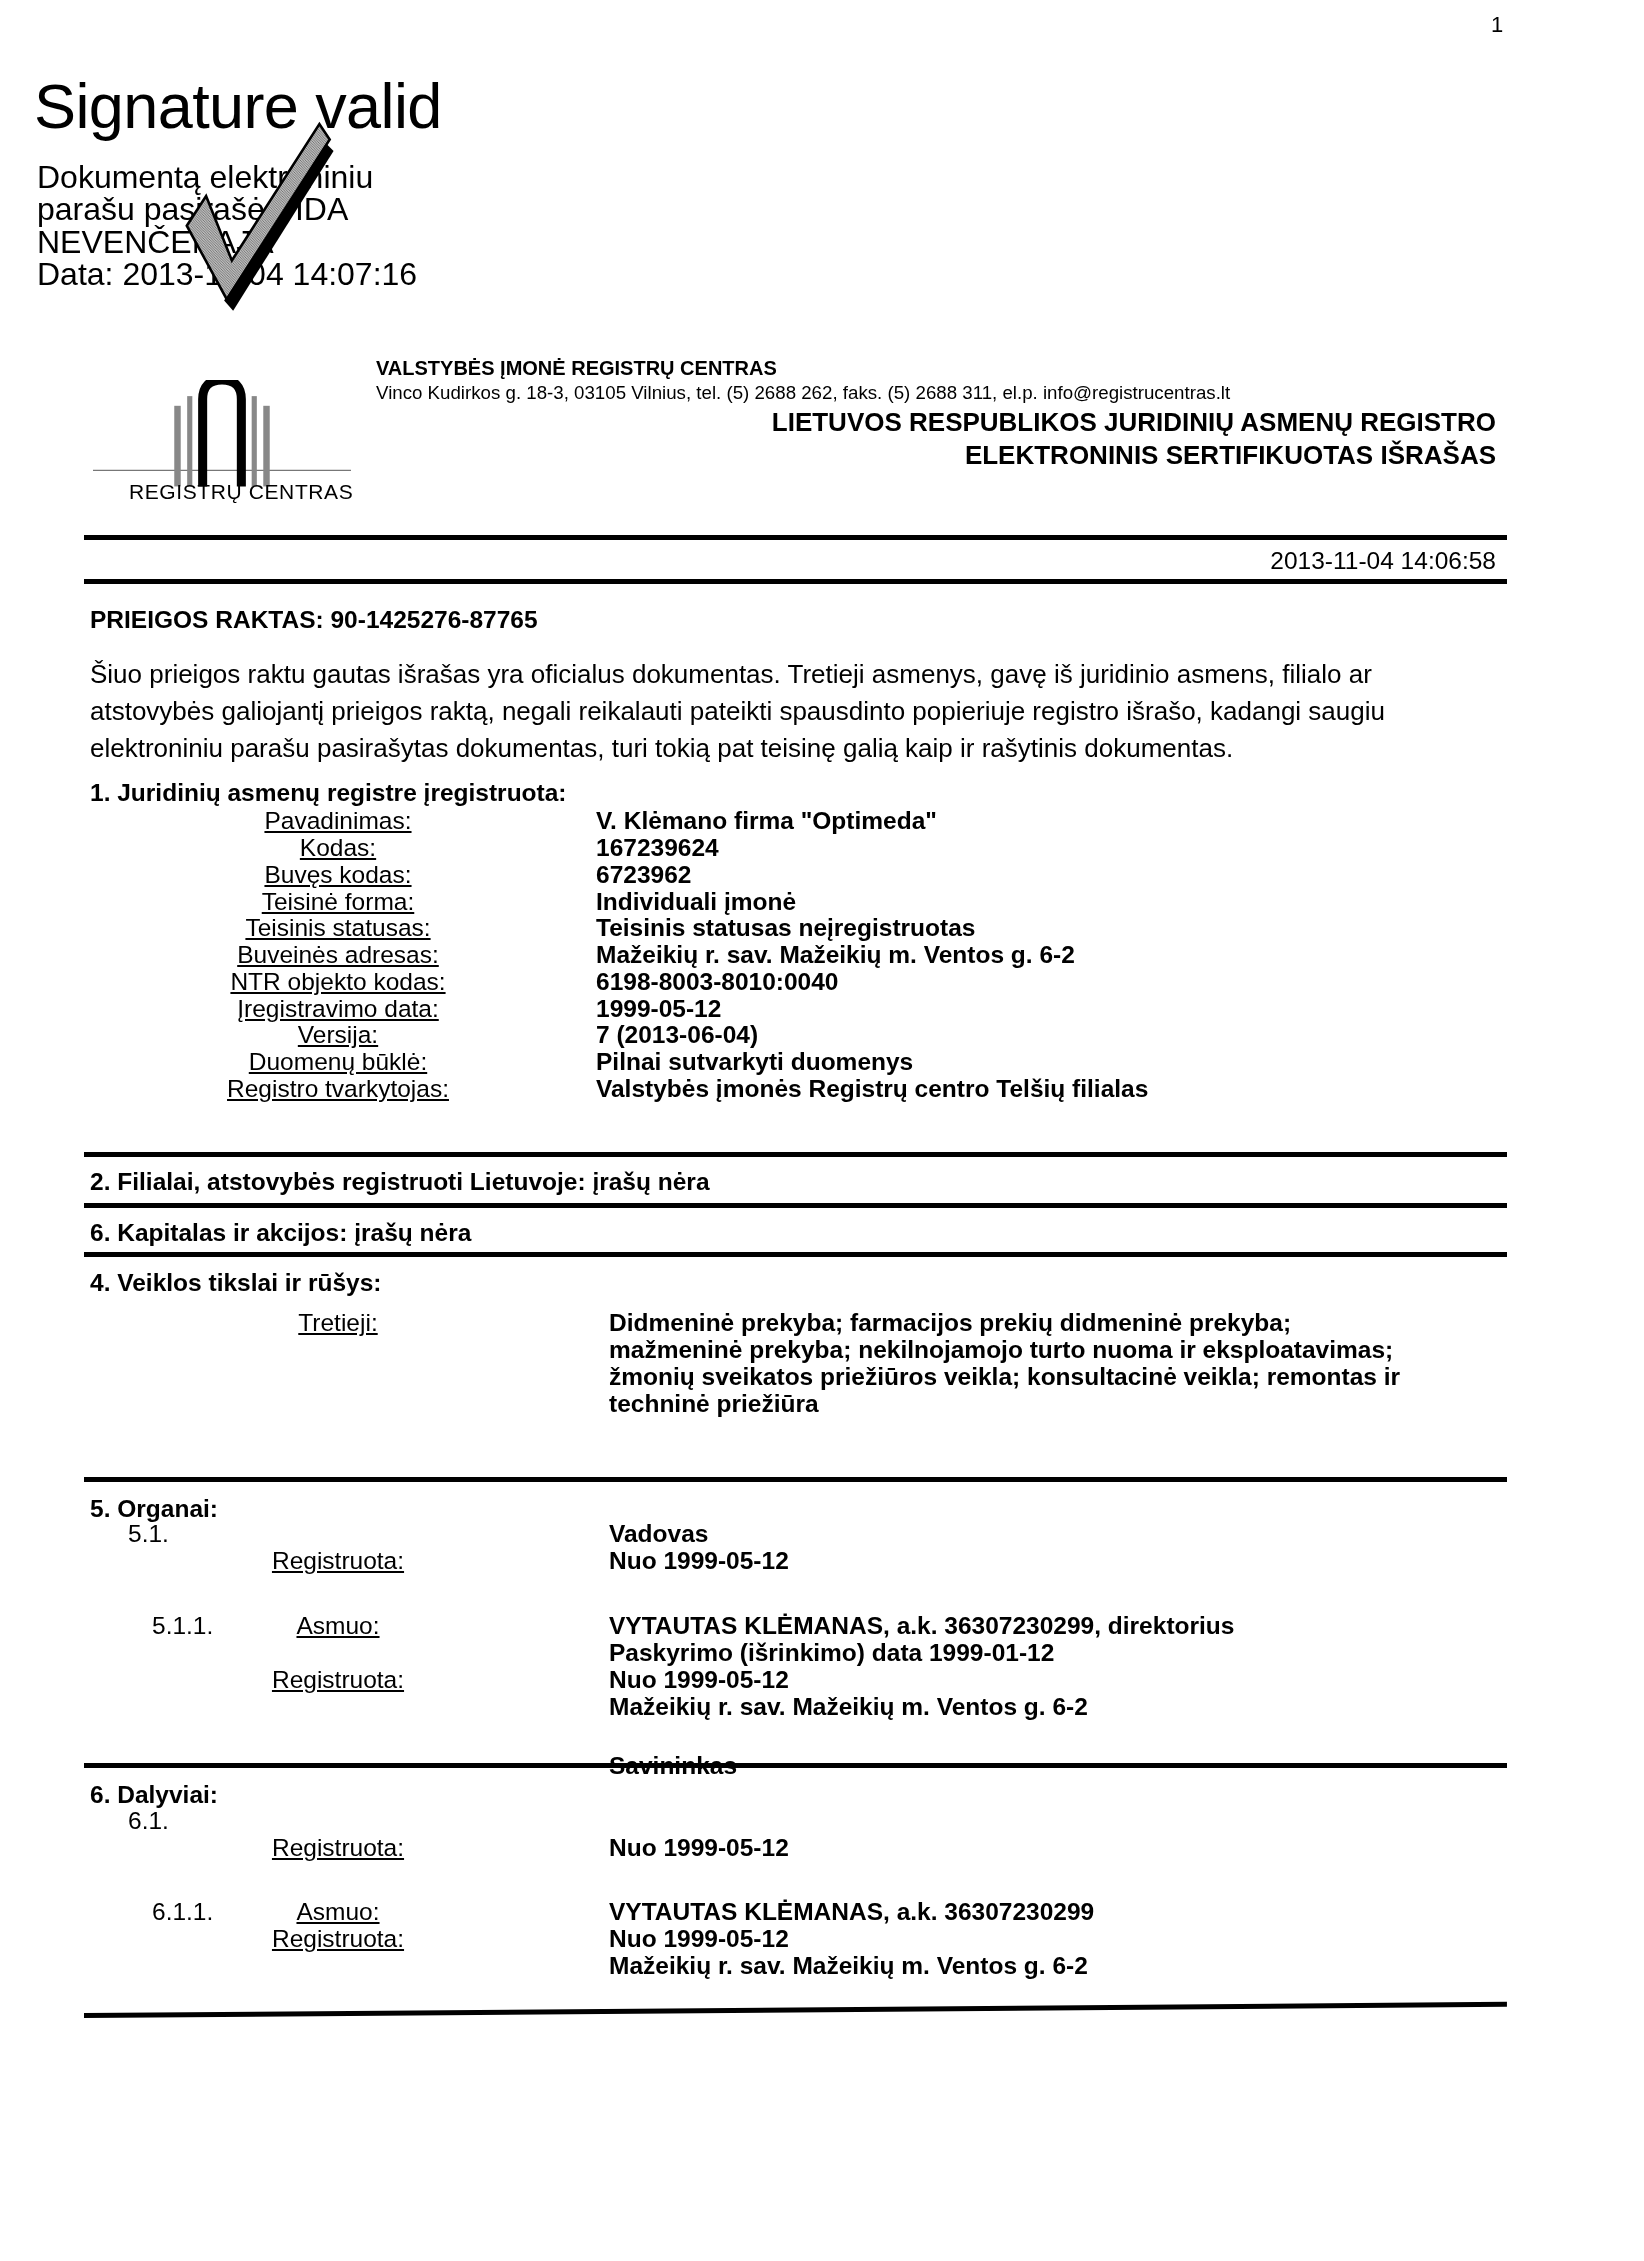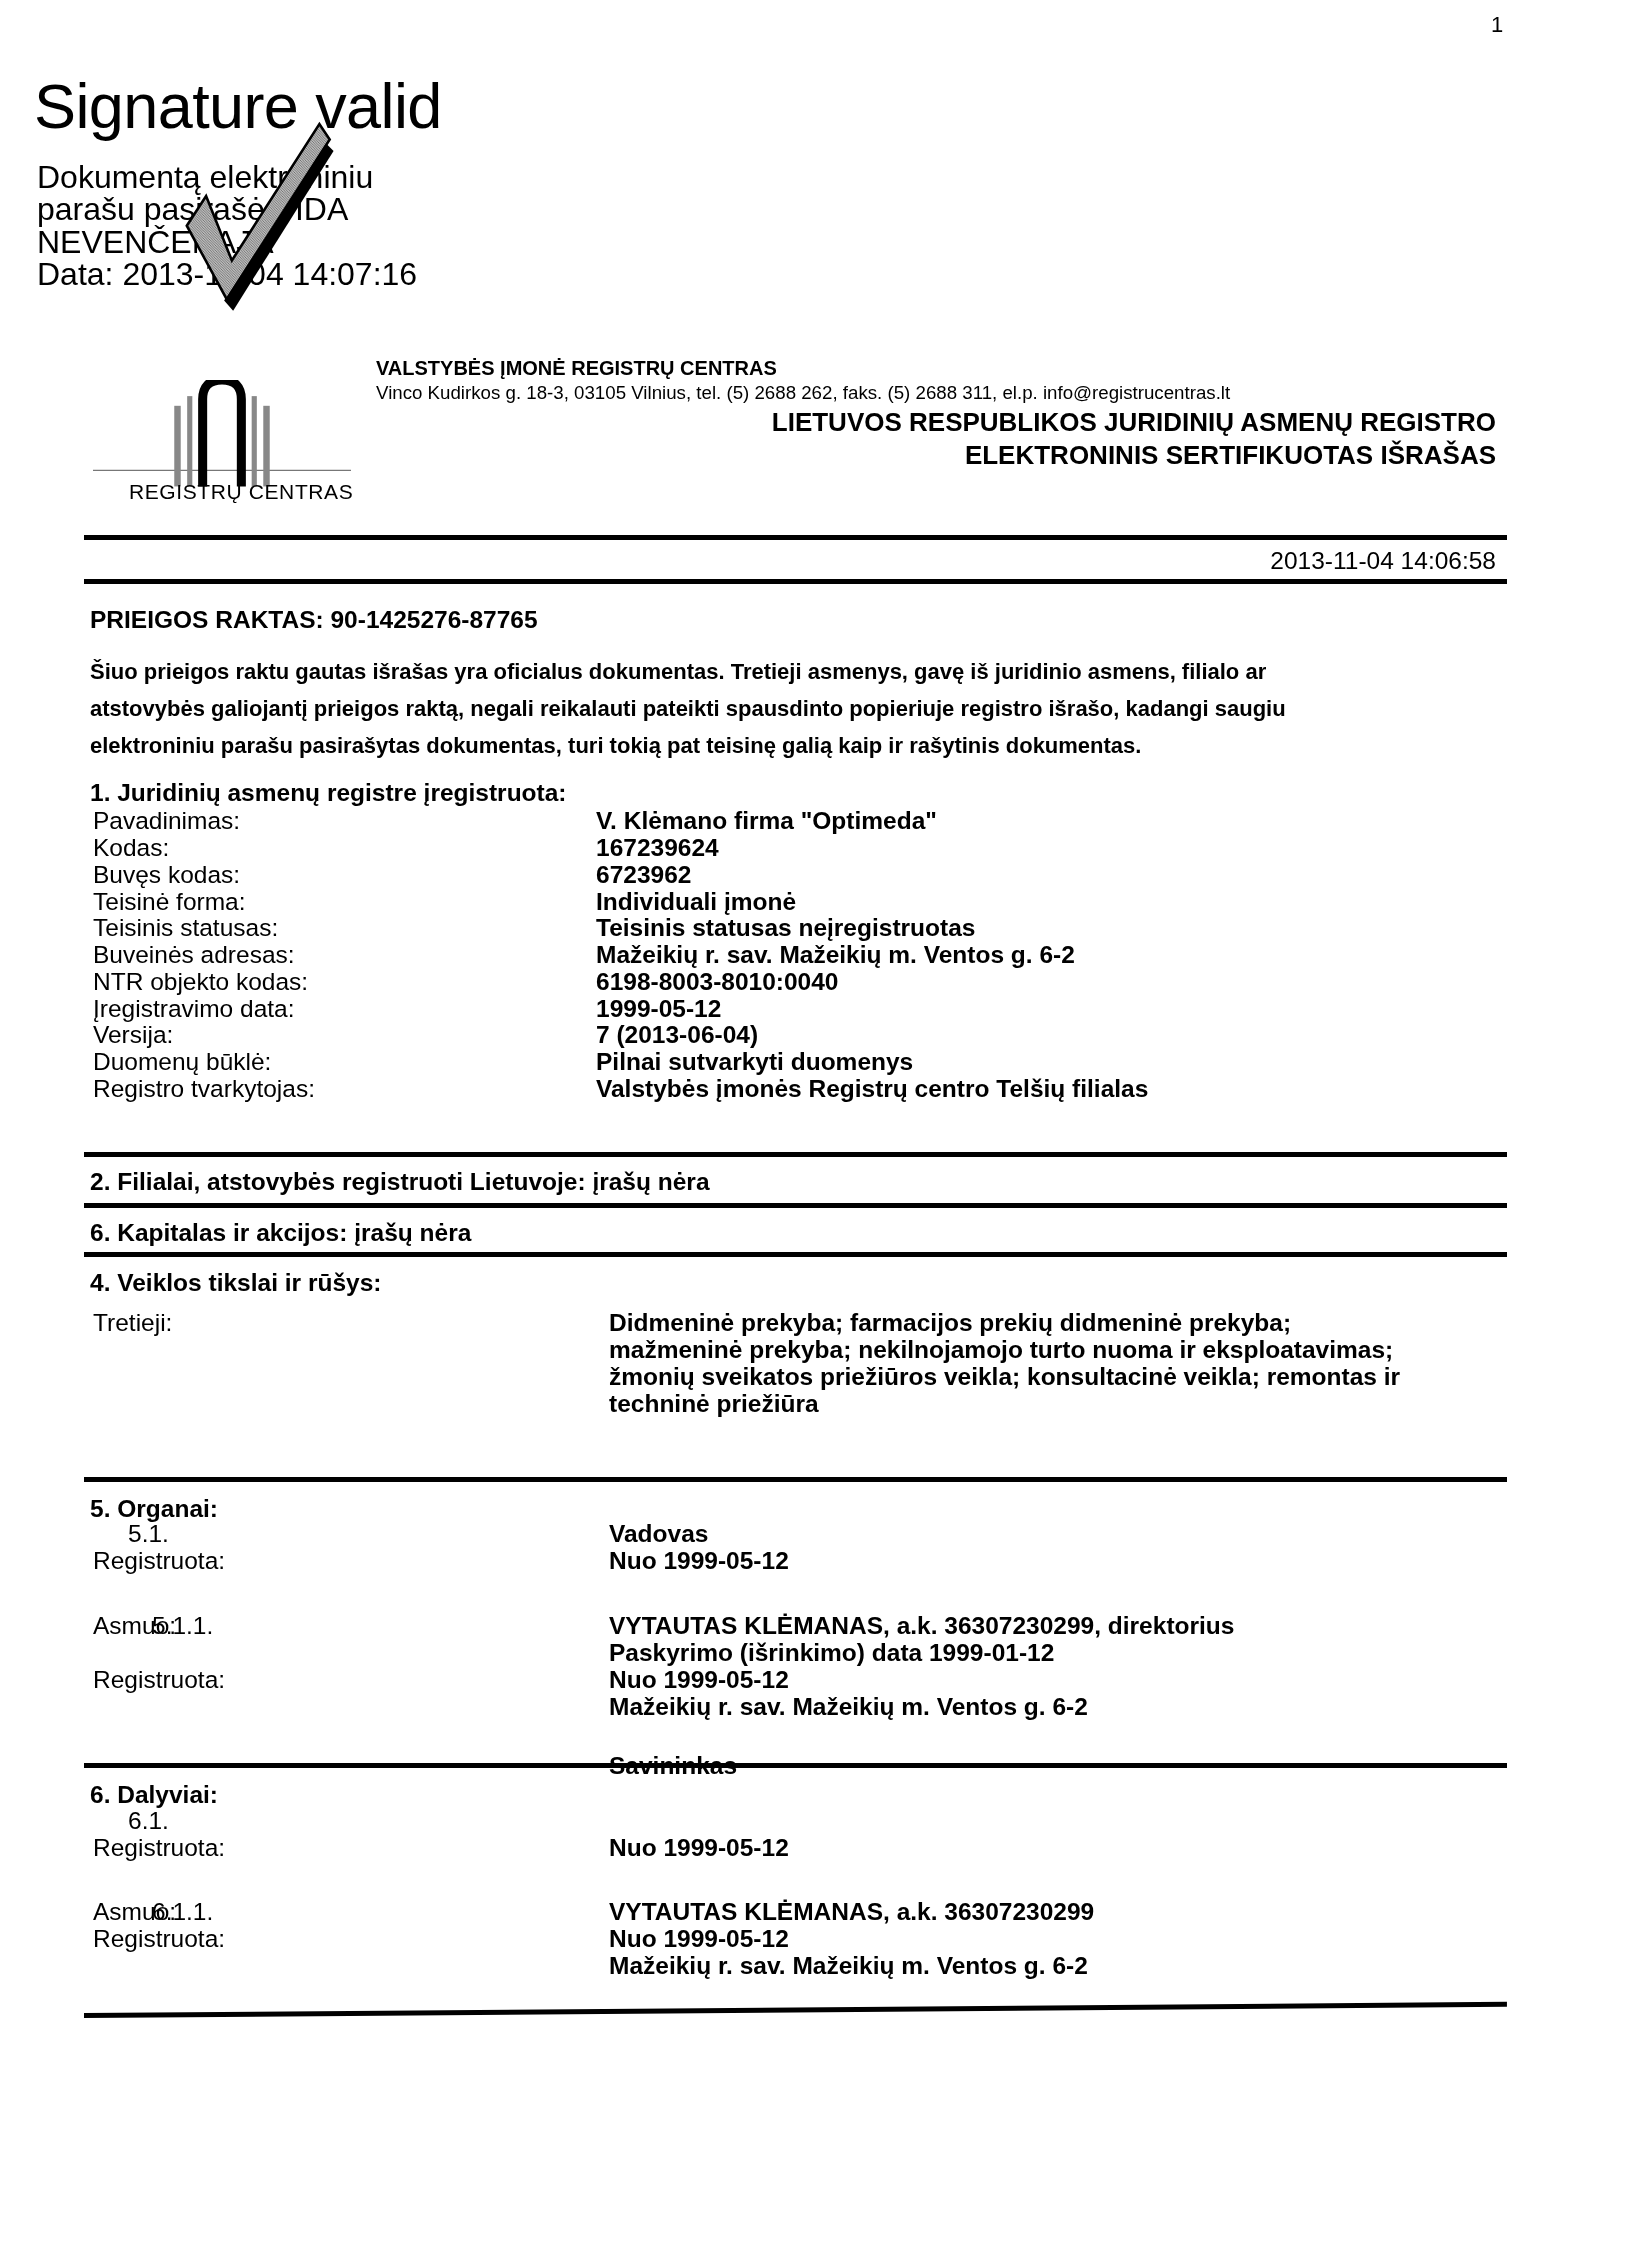--- a/index.html
+++ b/index.html
@@ -10,23 +10,23 @@
   .sig-title { left: 34px; top: 70px; font-size: 63px; letter-spacing: -0.6px; }
   .sig-line { left: 37px; font-size: 32px; line-height: 32px; }
   .pg { left: 1491px; top: 11.6px; font-size: 22px; }
   .logo { left: 93px; top: 380px; width: 258px; height: 129px; }
   .logo-text { left: 129px; top: 480px; font-size: 21px; font-weight: normal; letter-spacing: 0.6px; }
   .hdr1 { left: 376px; top: 357px; font-size: 20px; font-weight: bold; }
   .hdr2 { left: 376px; top: 382px; font-size: 18.7px; }
   .hdr-title { right: 148px; font-size: 26px; font-weight: bold; text-align: left; }
   .date { right: 148px; top: 547px; font-size: 24.5px; }
   .key { left: 90px; top: 606px; font-size: 24.5px; font-weight: bold; }
-  .para { left: 90px; font-size: 22px; font-weight: bold; }
+  .para { left: 90px; font-size: 26px; }
   .sec { left: 90px; font-size: 24.5px; font-weight: bold; }
-  .lbl { font-size: 24.5px; text-align: left; width: 490px; left: 93px; }
+  .lbl { font-size: 24.5px; text-align: center; width: 490px; left: 93px; text-decoration: underline; }
   .val { left: 609px; font-size: 24.5px; font-weight: bold; }
   .num { font-size: 24.5px; }
   .sec-val { font-size: 24.5px; font-weight: bold; }
 </style>
 </head>
 <body>
 
 <div class="abs pg">1</div>
 
 <div>

